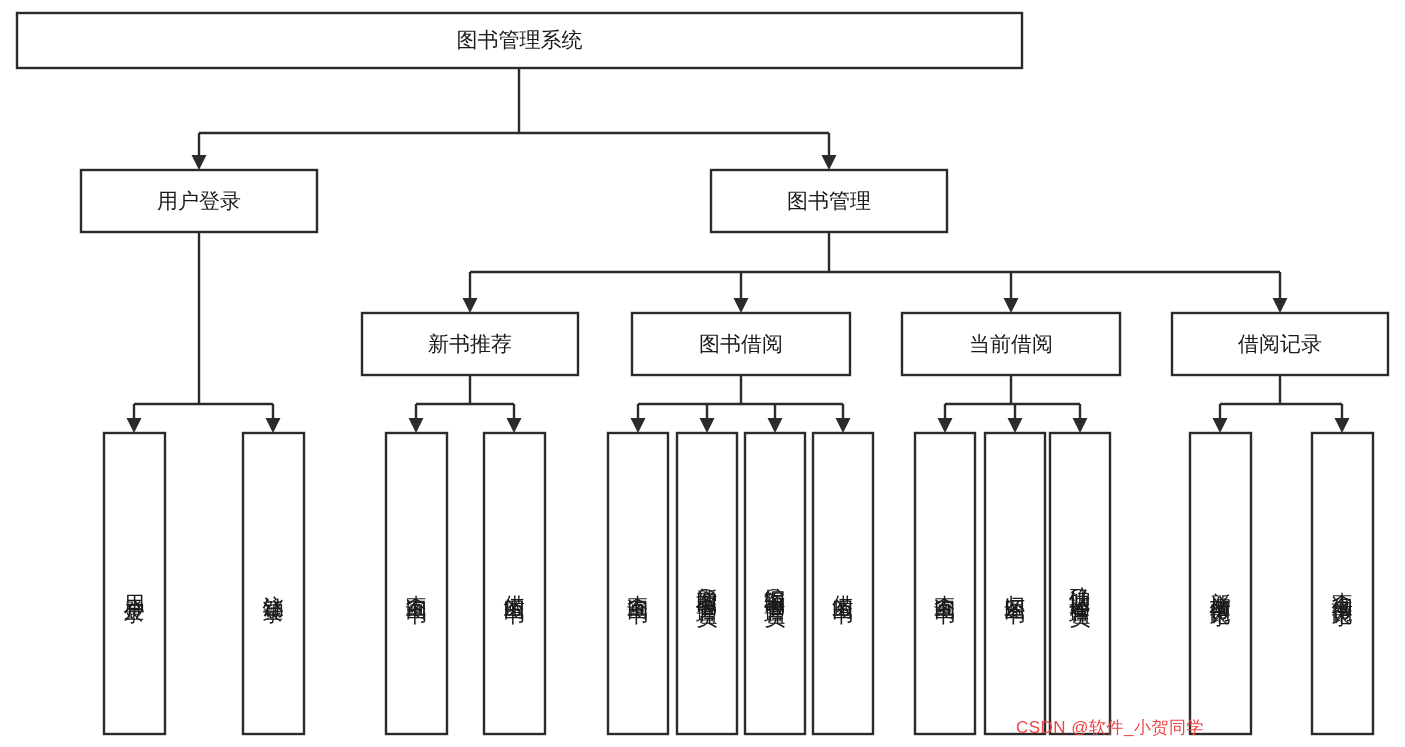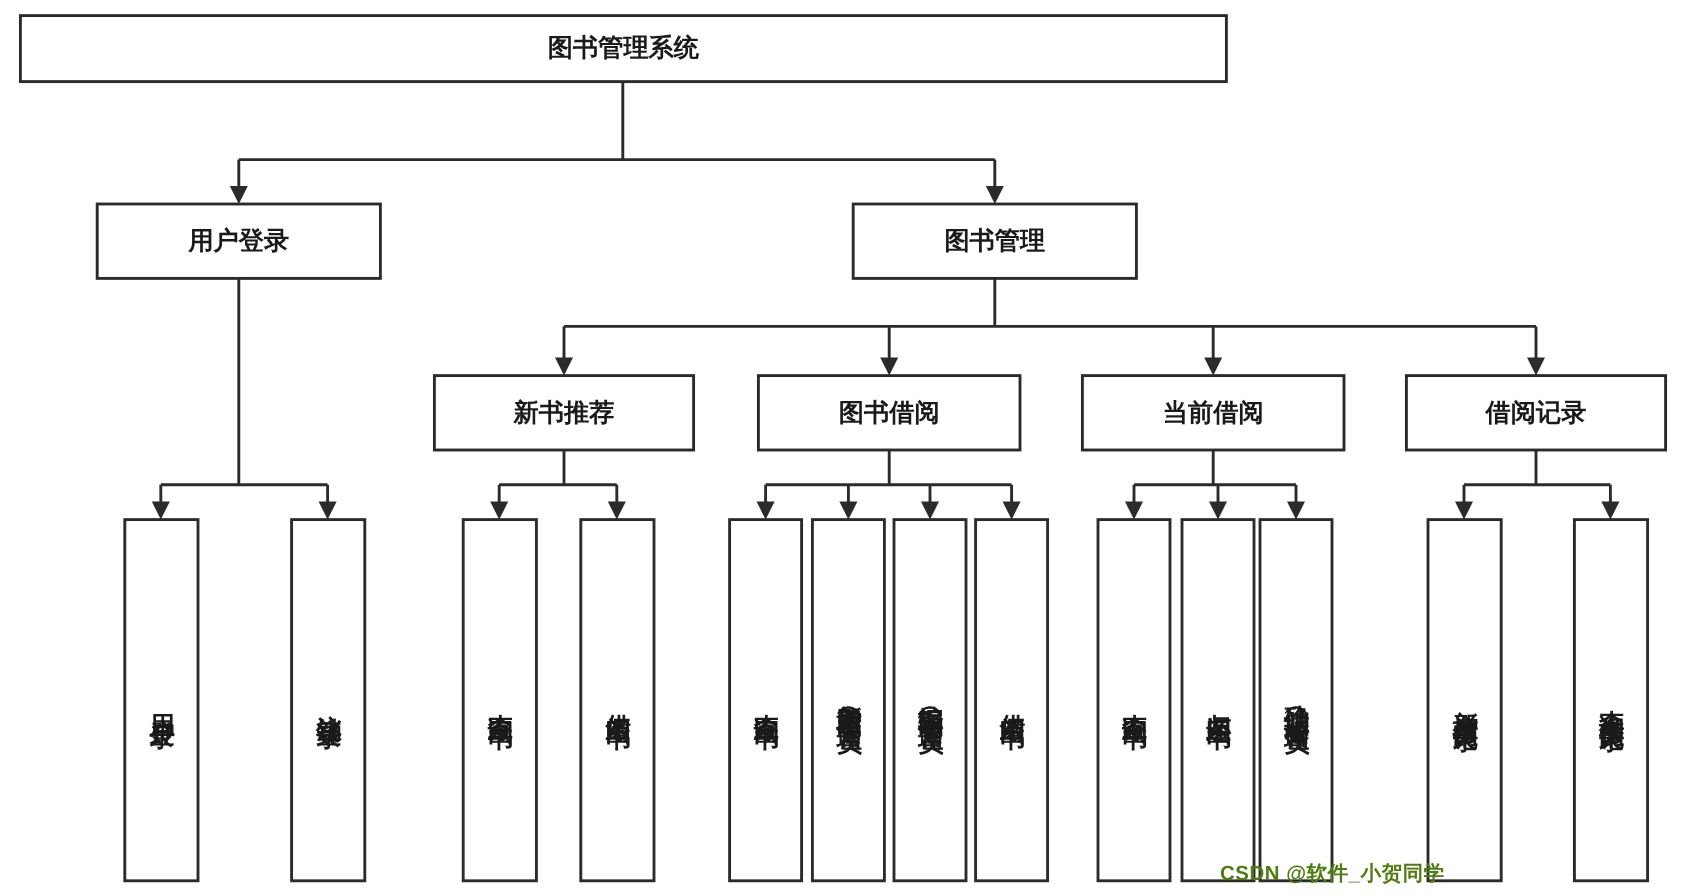--- a/index.html
+++ b/index.html
@@ -11,21 +11,20 @@
     width: 1405px;
     height: 747px;
     font-family: "Liberation Sans", "DejaVu Sans", sans-serif;
     overflow: hidden;
     position: relative;
   }
   #diagram-root {
     position: relative;
     width: 1218px;
     height: 747px;
-    font-weight: bold;
   }
   svg.canvas {
     position: absolute;
     top: 0;
     left: 0;
     width: 1405px;
     height: 747px;
   }
   .node-box {
     fill: #ffffff;
@@ -64,21 +63,21 @@
     justify-content: center;
     white-space: nowrap;
     pointer-events: none;
   }
   .watermark {
     position: absolute;
     right: 14px;
     bottom: 8px;
     font-family: "Liberation Sans", "DejaVu Sans", sans-serif;
     font-size: 17px;
-    color: #4d7c0f;
+    color: #ef4444;
     white-space: nowrap;
     letter-spacing: 0.5px;
   }
 </style>
 </head>
 <body>
 
 <div id="diagram-root">
 
   <svg class="canvas" viewBox="0 0 1405 747">

